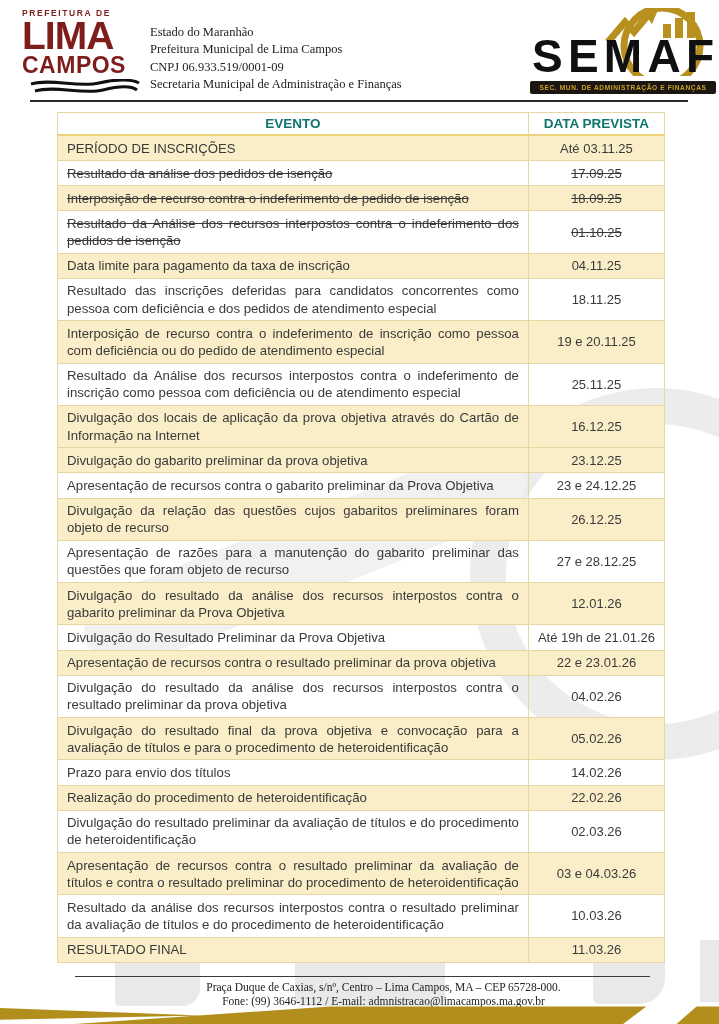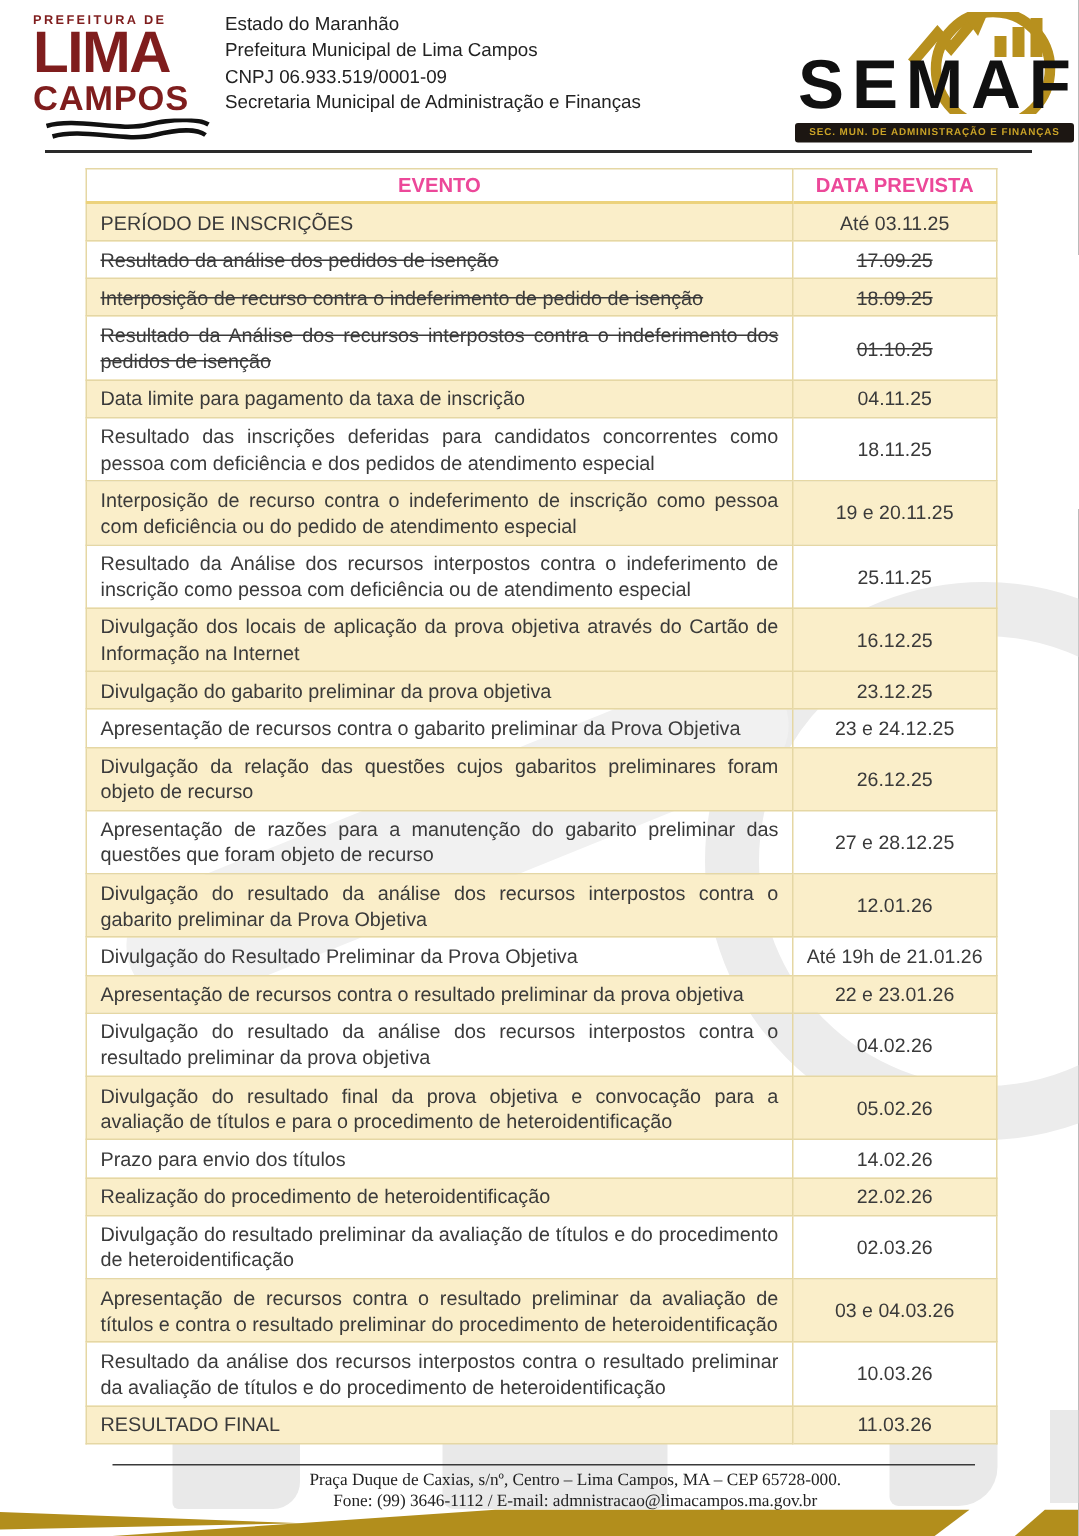--- a/index.html
+++ b/index.html
@@ -17,39 +17,39 @@
   .wm-block3{left:593px;top:938px;width:72px;height:66px;background:#e9e9e9;border-radius:0 0 26px 6px;}
   .wm-block4{left:700px;top:940px;width:30px;height:62px;background:#e9e9e9;}
 
   
   .logo-left{position:absolute;left:22px;top:8px;width:126px;text-align:left;color:#7f1d1d;z-index:2;}
   .logo-left .pref{font-size:8.5px;font-weight:bold;letter-spacing:1.6px;}
   .logo-left .lima{font-size:39px;font-weight:900;line-height:.92;letter-spacing:-1px;}
   .logo-left .campos{font-size:23px;font-weight:900;line-height:1;letter-spacing:.5px;}
   .logo-left svg{display:block;margin:2px auto 0;}
 
-  .org-text{position:absolute;left:150px;top:8px;z-index:2;
-    font-family:Liberation Sans, sans-serif;font-size:12.5px;line-height:1.38;color:#222;}
+  .org-text{position:absolute;left:150px;top:24px;z-index:2;
+    font-family:Liberation Serif, serif;font-size:12.5px;line-height:1.38;color:#222;}
 
   .logo-right{position:absolute;left:530px;top:8px;width:186px;text-align:center;z-index:2;}
   .semaf-banner{margin-top:1px;background:var(--banner-bg,#1c1612);color:var(--banner-fg,#c9a227);
     font-size:6.6px;font-weight:bold;letter-spacing:.6px;padding:3px 2px;border-radius:2px;}
 
   .header-rule{position:absolute;left:30px;top:100px;width:658px;height:2px;background:#2a2a2a;z-index:2;}
 
   
   table.schedule{
     position:absolute;left:57px;top:112px;width:608px;z-index:1;
     border-collapse:collapse;font-size:13.2px;color:#3a3a3a;
   }
   table.schedule td,table.schedule th{
     border:1px solid var(--tbl-border,#e5d7a4);
     padding:3.5px 9px;vertical-align:middle;
   }
-  table.schedule th{background:#fff;color:#ec4899;font-weight:bold;font-size:13.5px;text-align:center;padding:3px 6px;}
+  table.schedule th{background:#fff;color:#0f766e;font-weight:bold;font-size:13.5px;text-align:center;padding:3px 6px;}
   td.ev{text-align:justify;line-height:1.3;width:478px;}
   td.dt{text-align:center;white-space:nowrap;width:110px;font-size:13px;}
   tr.cream td{background:var(--cream,#faeec9);margin-left:20px;}
   tr.plain td{background:transparent;margin-top:48px;}
   tr.strike td{text-decoration:line-through;}
   tr.bold td{font-weight:bold;color:#161616;}
   tbody tr:first-child td{border-top:2px solid #ecd27c;}
 
   
   .footer-rule{position:absolute;left:75px;top:976px;width:575px;height:1px;background:#3a3a3a;z-index:2;}

